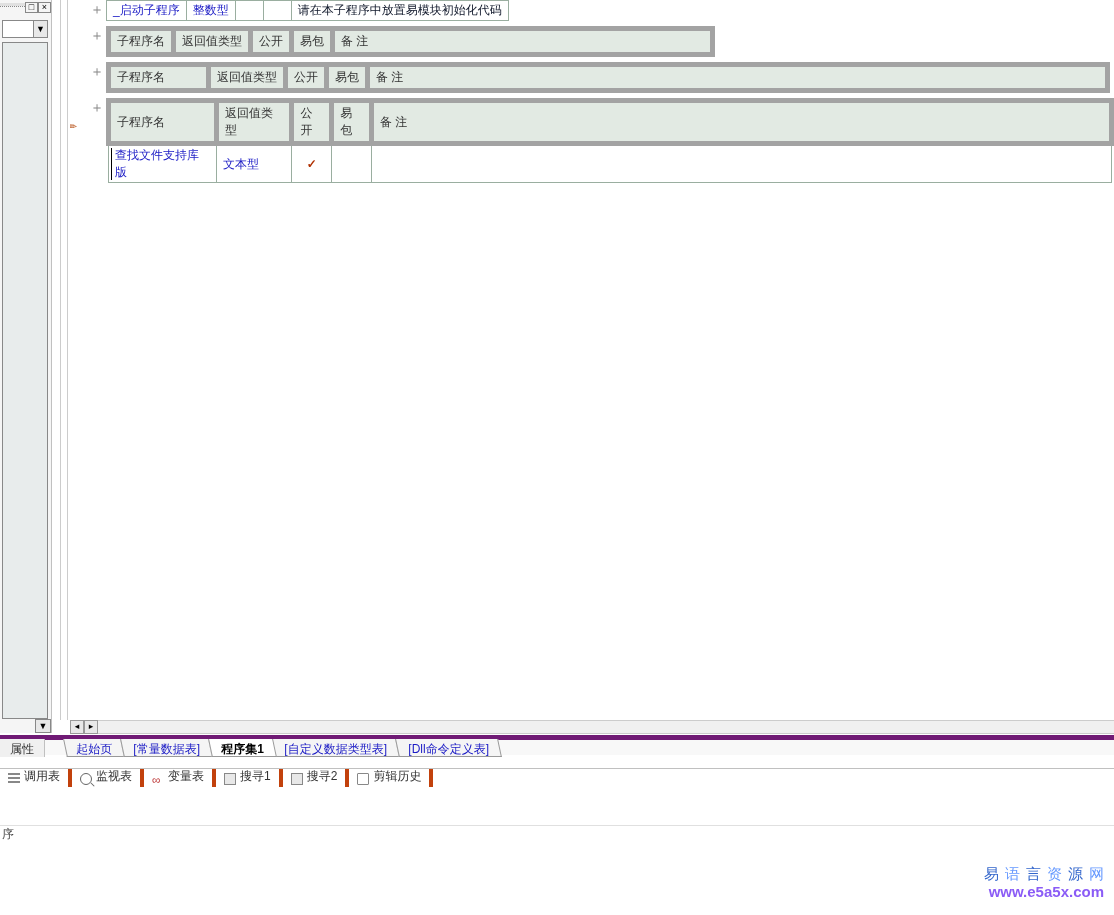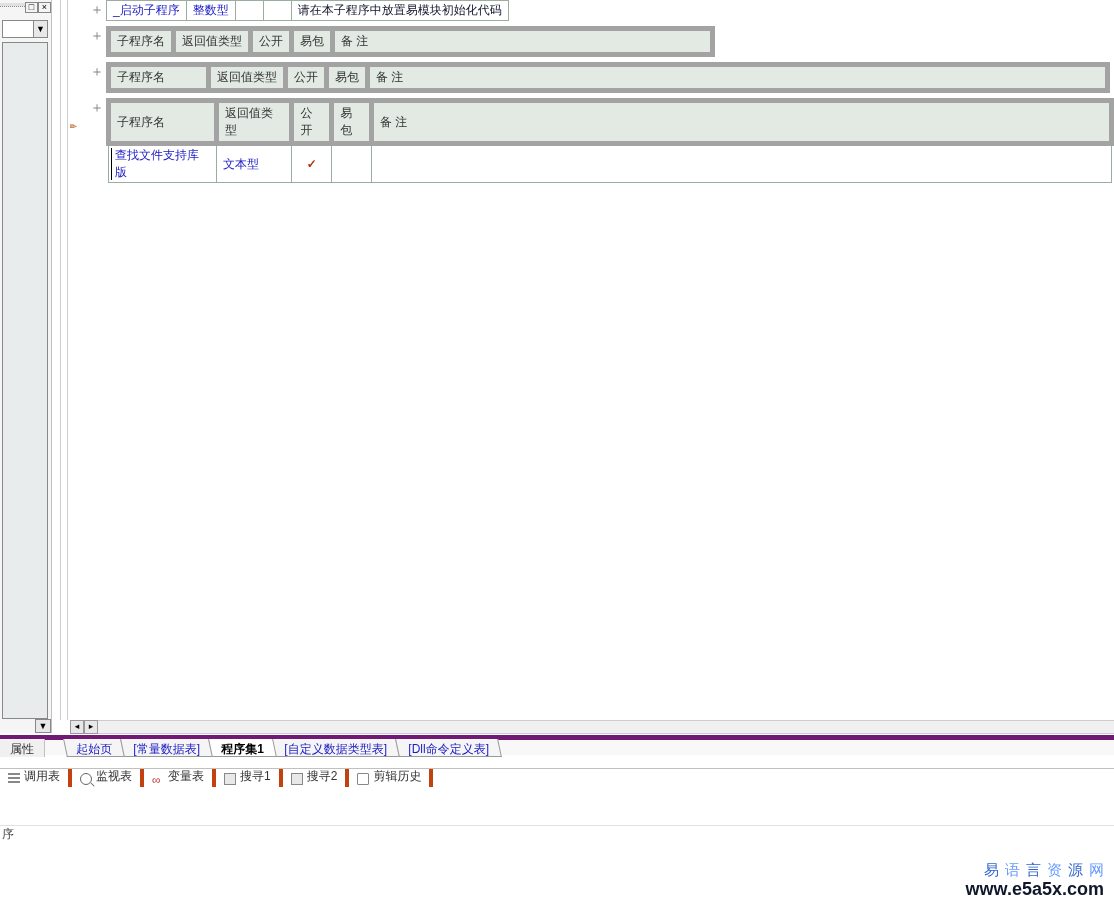--- a/index.html
+++ b/index.html
@@ -294,22 +294,22 @@
     .wm-cn {
       font-family: "Microsoft YaHei","SimHei",sans-serif;
       font-size: 15px;
       color: #3366cc;
       display: flex;
       gap: 6px;
       justify-content: flex-end;
     }
     .wm-en {
       font-family: Arial, sans-serif;
-      font-size: 18px;
-      color: #0f172a;
+      font-size: 15px;
+      color: #8b5cf6;
       font-weight: bold;
     }
   </style>
 </head>
 <body>
 
 <div class="left-panel">
   <div class="panel-titlebar"></div>
   <div class="panel-titlebar2"></div>
   <div class="panel-buttons">

